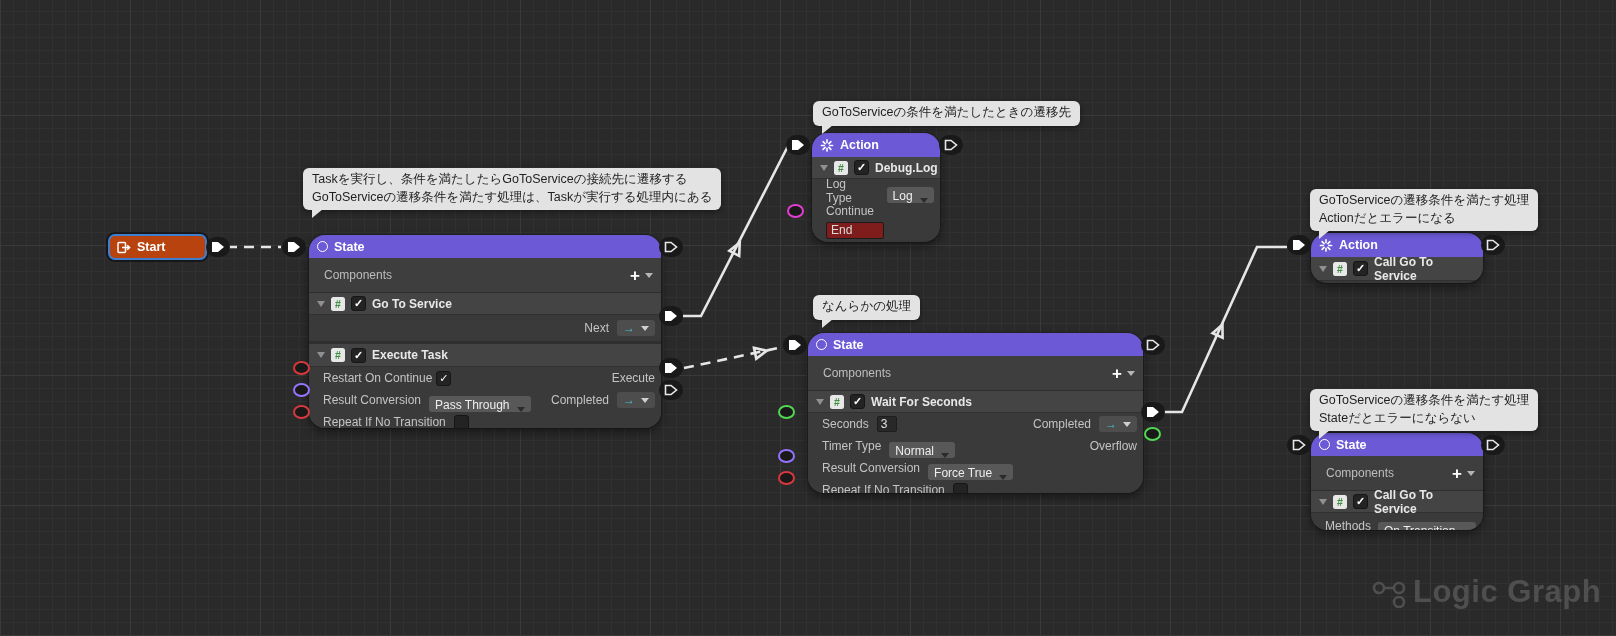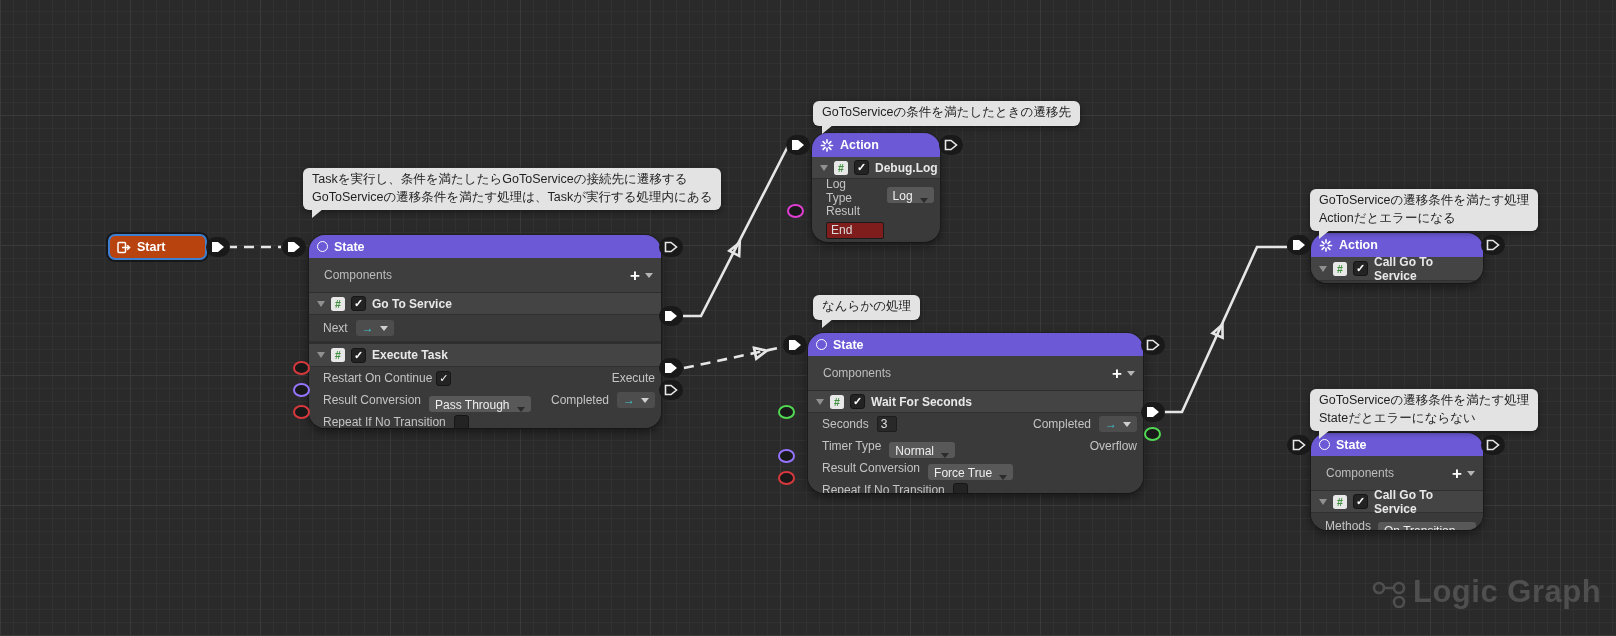--- a/index.html
+++ b/index.html
@@ -126,21 +126,21 @@
         <span class="plus">+</span>
         <span class="mini-caret"></span>
       </span>
     </div>
     <div class="row comp-header" style="height:22px;">
       <span class="fold"></span>
       <span class="script-icon">#</span>
       <span class="checkbox">✓</span>
       <span>Go To Service</span>
     </div>
-    <div class="row" style="height:26px;gap:8px;">
+    <div class="row" style="height:26px;justify-content:flex-end;gap:8px;">
       <span>Next</span>
       <span class="dd-flow">
         <span class="tr-arrow">→</span>
         <span class="caret"></span>
       </span>
     </div>
     <div class="sep"></div>
     <div class="row comp-header" style="height:23px;">
       <span class="fold"></span>
       <span class="script-icon">#</span>
@@ -188,21 +188,21 @@
       <span>Debug.Log</span>
     </div>
     <div class="row" style="height:23px;gap:17px;">
       <span>Log Type</span>
       <span class="dd" style="width:52px;justify-content:space-between;">
         <span>Log</span>
         <span class="caret"></span>
       </span>
     </div>
     <div class="row" style="height:18px;">
-      <span>Result</span>
+      <span>Continue</span>
     </div>
     <div class="row" style="height:20px;">
       <input class="text-field" value="End" style="">
     </div>
   </div>
 
   <div class="node" style="left:808px;top:333px;width:335px;height:160px;">
     <div class="node-header">
       <span class="hdr-state-icon"></span>
       <span>State</span>

